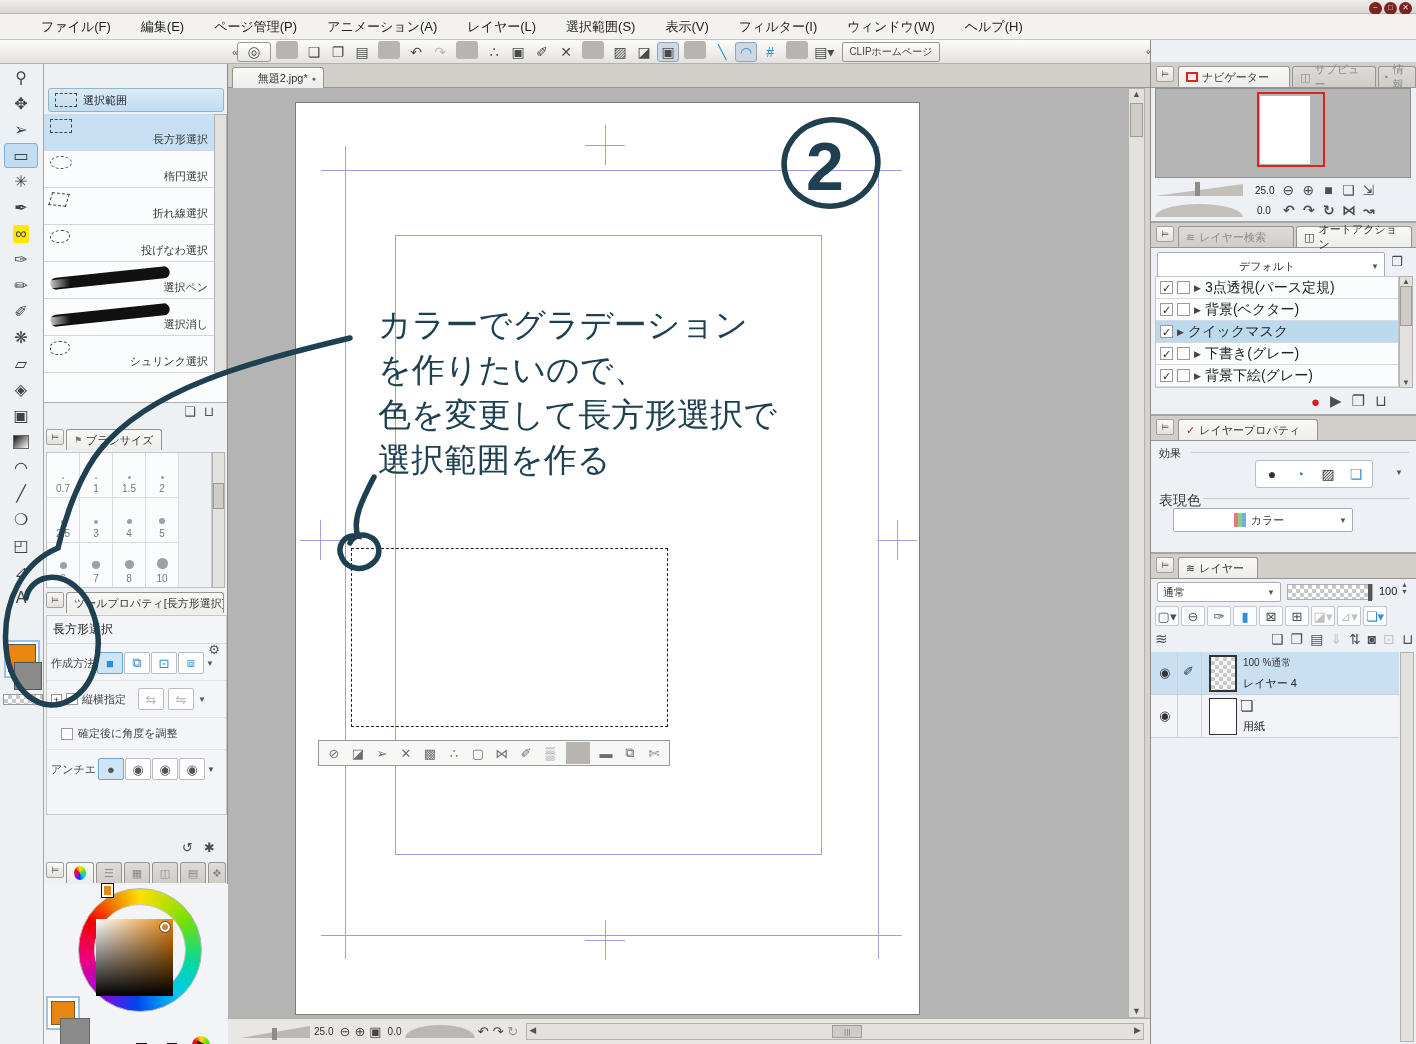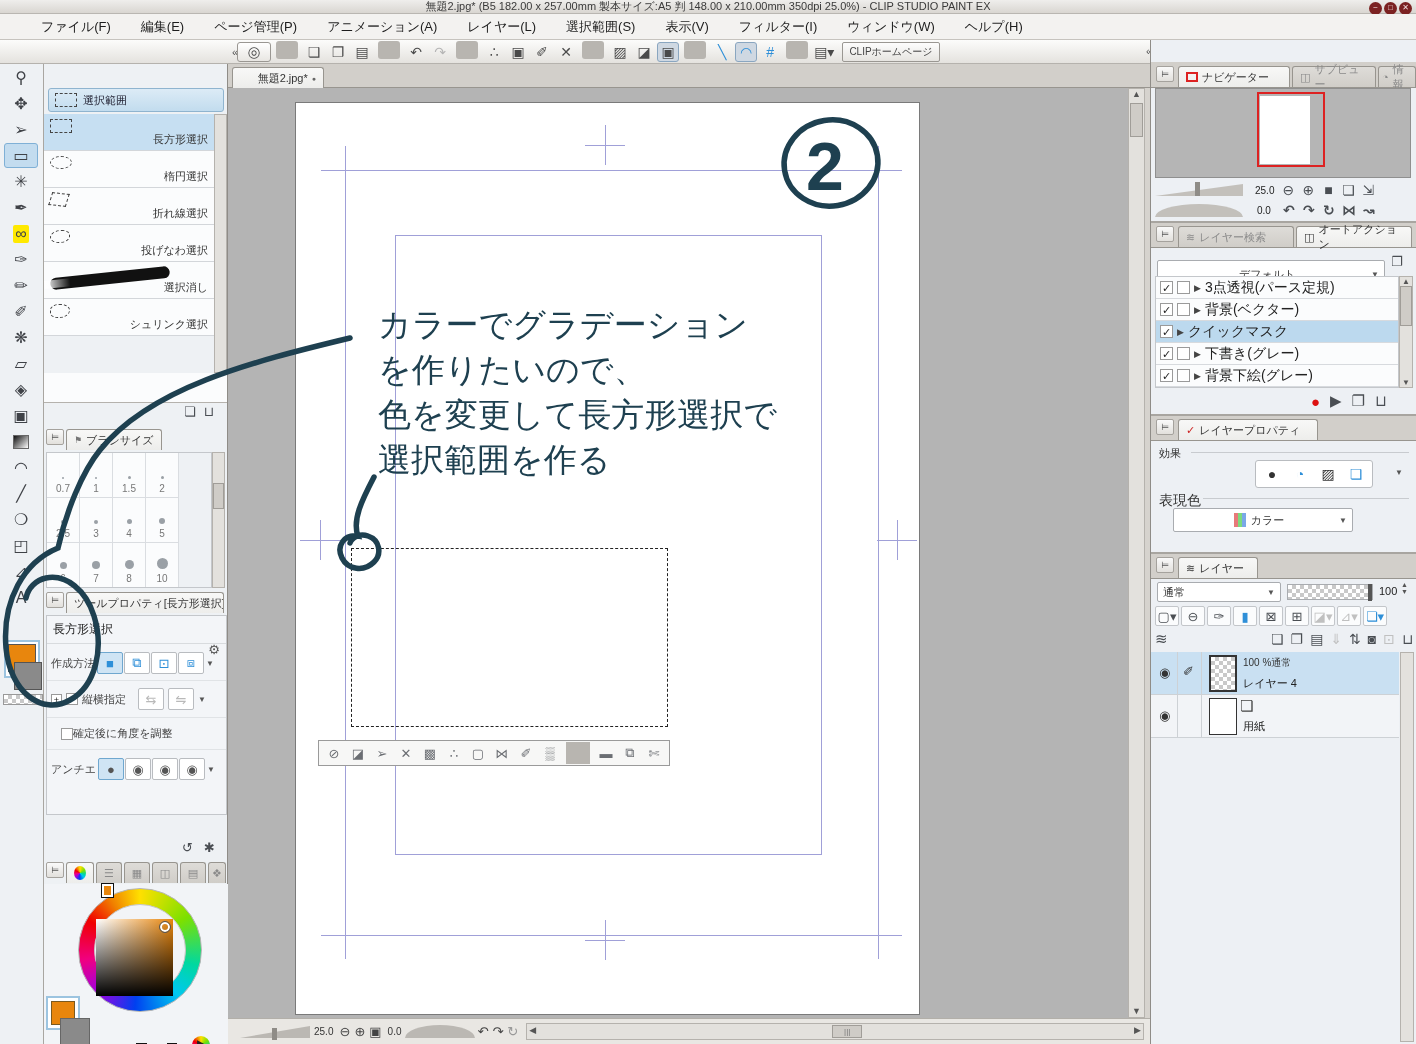--- a/index.html
+++ b/index.html
@@ -87,21 +87,20 @@
 .ibtn.disabled{color:#c0c0c0}
 .annot{color:#1e4050}
 svg text{font-family:"Liberation Sans","DejaVu Sans",sans-serif}
 </style>
 </head>
 <body>
 
 <div id="app">
 
   <div class="abs titlebar">
-    <span>無題2.jpg* (B5 182.00 x 257.00mm 製本サイズ:A5 判 148.00 x 210.00mm 350dpi 25.0%)  - CLIP STUDIO PAINT EX</span>
     <span class="abs" style="right:4px;top:0"><span class="winbtn">−</span><span class="winbtn">□</span><span class="winbtn">✕</span></span>
   </div>
 
   <div class="abs menubar">
 
   <span class="menu-item">ファイル(F)</span>
       <span class="menu-item">編集(E)</span>
       <span class="menu-item">ページ管理(P)</span>
       <span class="menu-item">アニメーション(A)</span>
       <span class="menu-item">レイヤー(L)</span>
@@ -276,20 +275,24 @@
         <div class="st-row">
           <span class="st-icon poly"></span>
           <span class="st-label">折れ線選択</span>
         </div>
         <div class="st-row">
           <span class="st-icon lasso"></span>
           <span class="st-label">投げなわ選択</span>
         </div>
         <div class="st-row">
           <span class="st-icon pen"></span>
+          <span class="st-label">選択ペン</span>
+        </div>
+        <div class="st-row">
+          <span class="st-icon pen"></span>
           <span class="st-label">選択消し</span>
         </div>
         <div class="st-row">
           <span class="st-icon shrink"></span>
           <span class="st-label">シュリンク選択</span>
         </div>
       </div>
     <div class="abs scroll" style="left:170px;top:50px;width:13px;height:259px"></div>
     <div class="abs" style="left:0;top:309px;width:183px;height:30px;background:#fbfcfd;border-bottom:1px solid #b5b2ad"></div>
     <span class="abs ibtn" style="left:140px;top:340px">❏</span>
@@ -374,21 +377,21 @@
         <span class="caret">▼</span>
       </div>
       <div style="display:flex;align-items:center;gap:4px;padding:7px 4px;border-bottom:1px solid #e0e3e6">
         <span style="font-size:9px;border:1px solid #999;width:11px;height:11px;text-align:center;line-height:10px;background:#fff">+</span>
         <span class="chk"></span>
         <span class="prop-label">縦横指定</span>
         <span class="pbtn gray" style="margin-left:8px">⇆</span>
         <span class="pbtn gray">⇋</span>
         <span class="caret">▼</span>
       </div>
-      <div style="display:flex;align-items:center;padding:8px 4px 8px 14px;border-bottom:1px solid #e0e3e6">
+      <div style="display:flex;align-items:center;gap:5px;padding:8px 4px 8px 14px;border-bottom:1px solid #e0e3e6">
         <span class="chk"></span>
         <span class="prop-label">確定後に角度を調整</span>
       </div>
       <div style="display:flex;align-items:center;gap:2px;padding:8px 4px">
         <span class="prop-label">アンチエ</span>
         <span style="display:inline-flex;gap:1px">
 
         <span class="pbtn sel" style="color:#555">●</span>
             <span class="pbtn" style="color:#555">◉</span>
             <span class="pbtn" style="color:#555">◉</span>
@@ -563,21 +566,21 @@
     <div class="abs rtabs" style="left:0;top:183px;width:266px;height:25px"></div>
     <span class="abs mini" style="left:5px;top:186px">⊨</span>
     <div class="abs ptab inactive" style="left:27px;top:186px;width:116px">
         <span>≋</span>
         <span>レイヤー検索</span>
       </div>
     <div class="abs ptab" style="left:145px;top:186px;width:116px">
         <span>◫</span>
         <span>オートアクション</span>
       </div>
-    <div class="abs ddl" style="left:6px;top:220px;width:228px;height:28px">
+    <div class="abs ddl" style="left:6px;top:212px;width:228px;height:28px">
         <span style="flex:1;text-align:center">デフォルト</span>
         <span class="caret">▼</span>
       </div>
     <span class="abs ibtn" style="left:240px;top:214px">❐</span>
     <div class="abs" style="left:4px;top:236px;width:244px;height:112px;overflow:hidden;border:1px solid #c4c7cb">
 
     <div class="aa-row">
         <span class="aa-chk">✓</span>
         <span class="aa-toggle on"></span>
         <span class="tri">▶</span>

